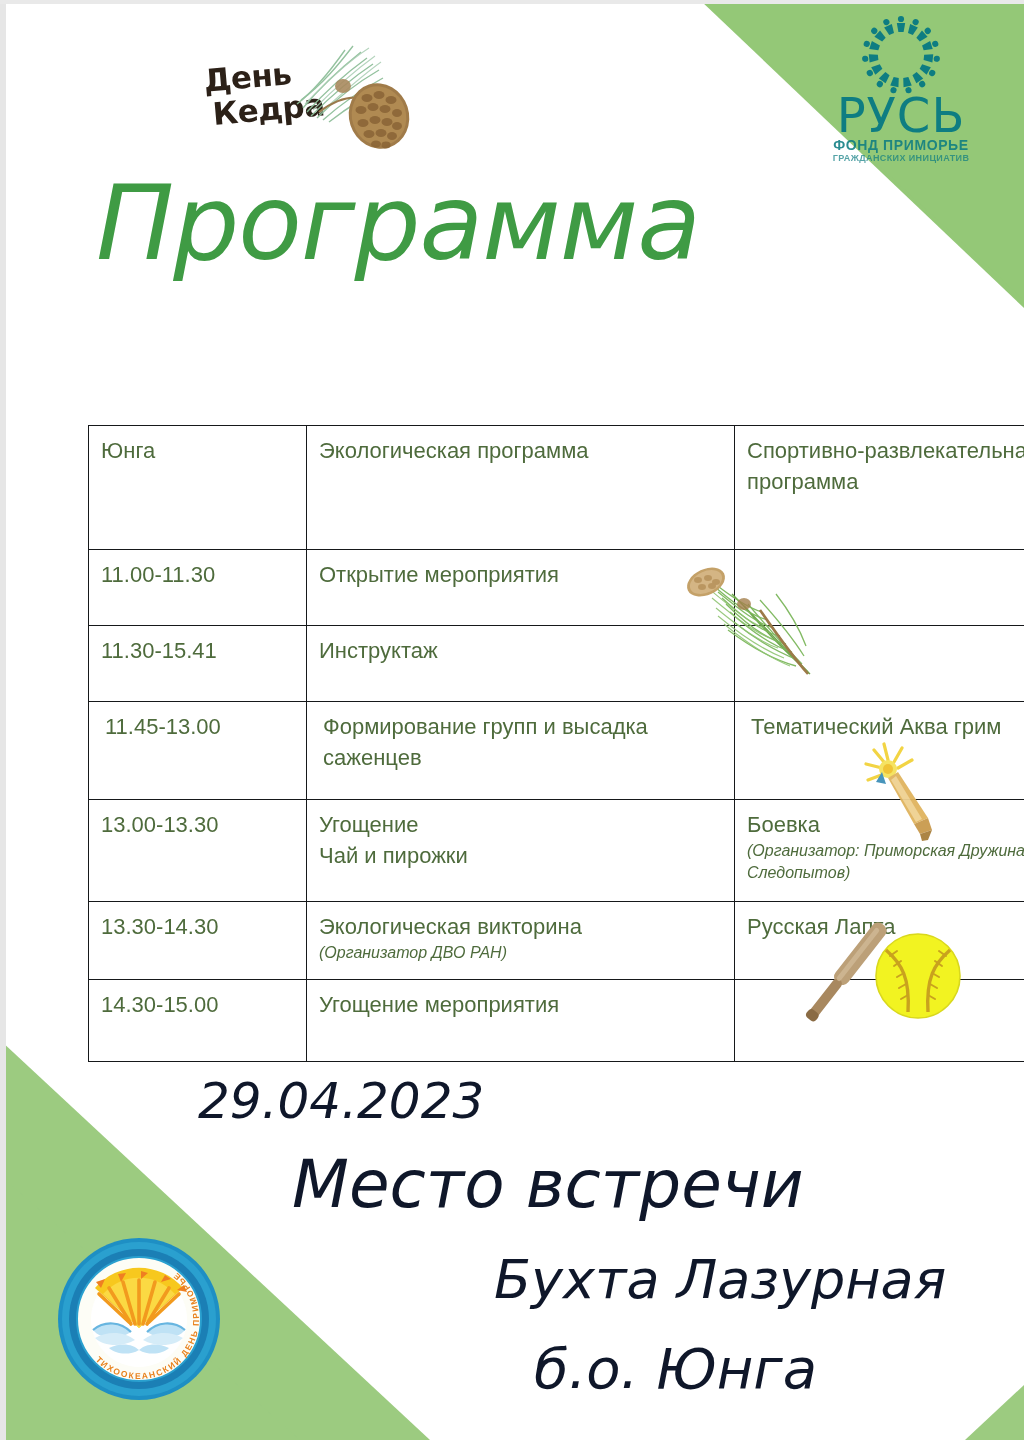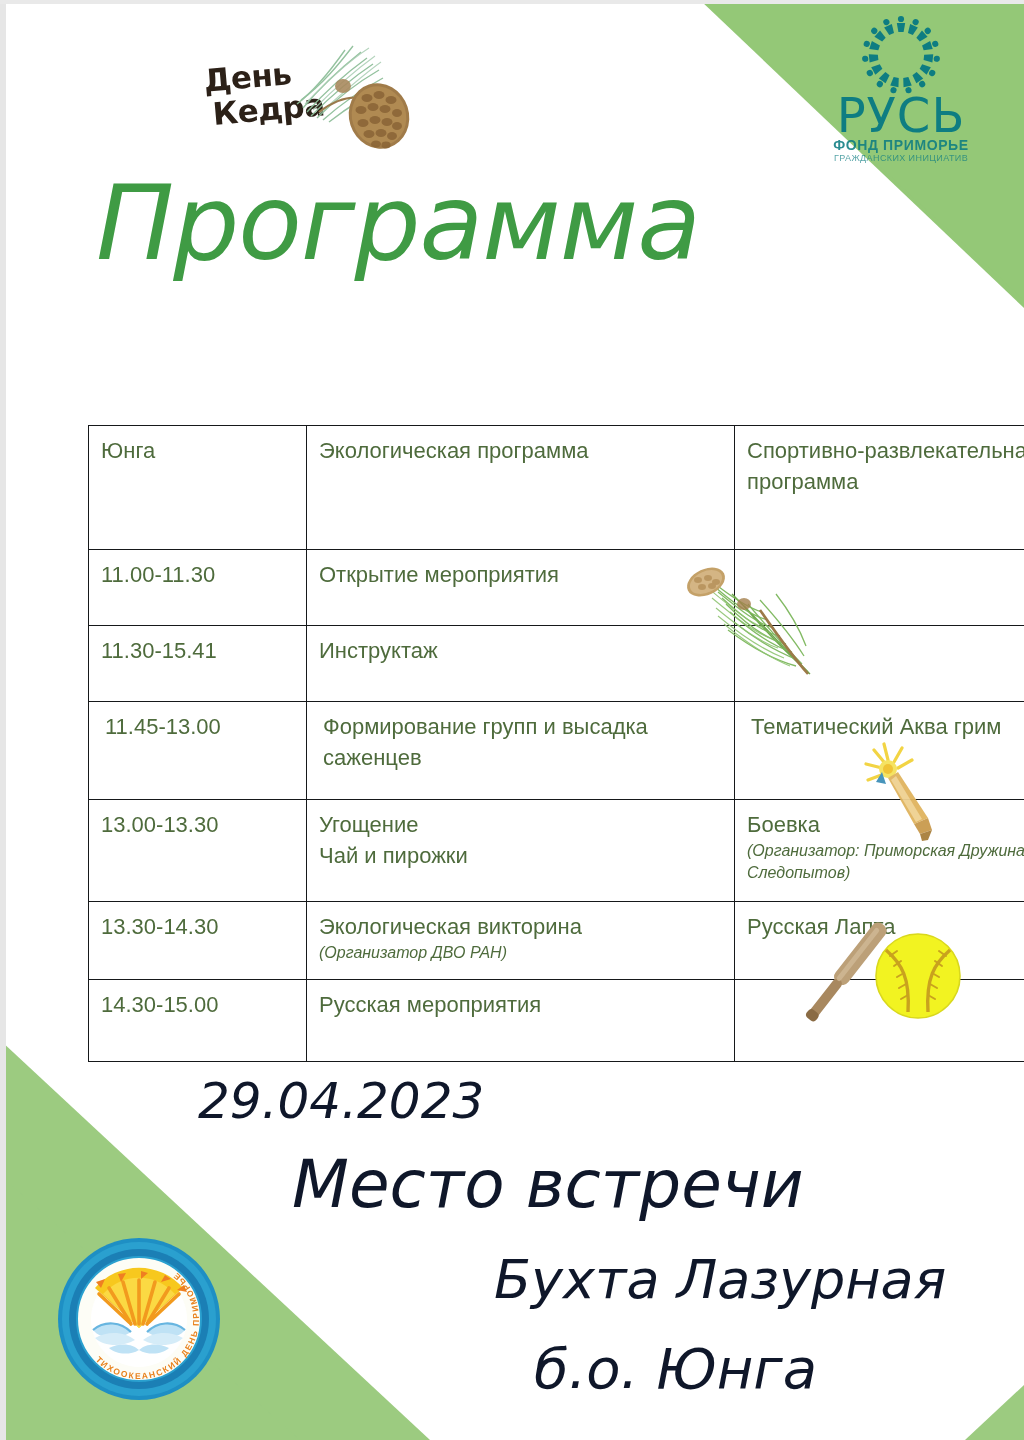--- a/index.html
+++ b/index.html
@@ -132,21 +132,21 @@
     font-size: 14px;
     font-weight: bold;
     letter-spacing: 0.6px;
     line-height: 15px;
     opacity: 0.88;
   }
   .rus-sub2 {
     color: #0e7d82;
     font-family: "Liberation Sans", sans-serif;
     font-size: 9px;
-    font-weight: normal;
+    font-weight: bold;
     letter-spacing: 0.4px;
     line-height: 11px;
     opacity: 0.7;
   }
 
   
   .title {
     position: absolute;
     left: 96px; top: 162px;
     z-index: 4;
@@ -398,21 +398,21 @@
           <td class="col-time">13.30-14.30</td>
           <td class="col-eco">
             <span class="cell-line">Экологическая викторина</span>
             <span class="cell-note">(Организатор ДВО РАН)</span>
           </td>
           <td class="col-sport">Русская Лапта</td>
         </tr>
 
         <tr class="r6">
           <td class="col-time">14.30-15.00</td>
-          <td class="col-eco">Русская мероприятия</td>
+          <td class="col-eco">Угощение мероприятия</td>
           <td class="col-sport"></td>
         </tr>
       </tbody>
     </table>
   </div>
 
   <svg class="dec dec-branch" viewBox="0 0 190 130">
     <g stroke="#6fa84e" stroke-width="1.5" fill="none">
       <path d="M162 126 C 140 106, 118 84, 96 58"></path>
       <path d="M160 124 C 136 100, 110 72, 84 46"></path>

